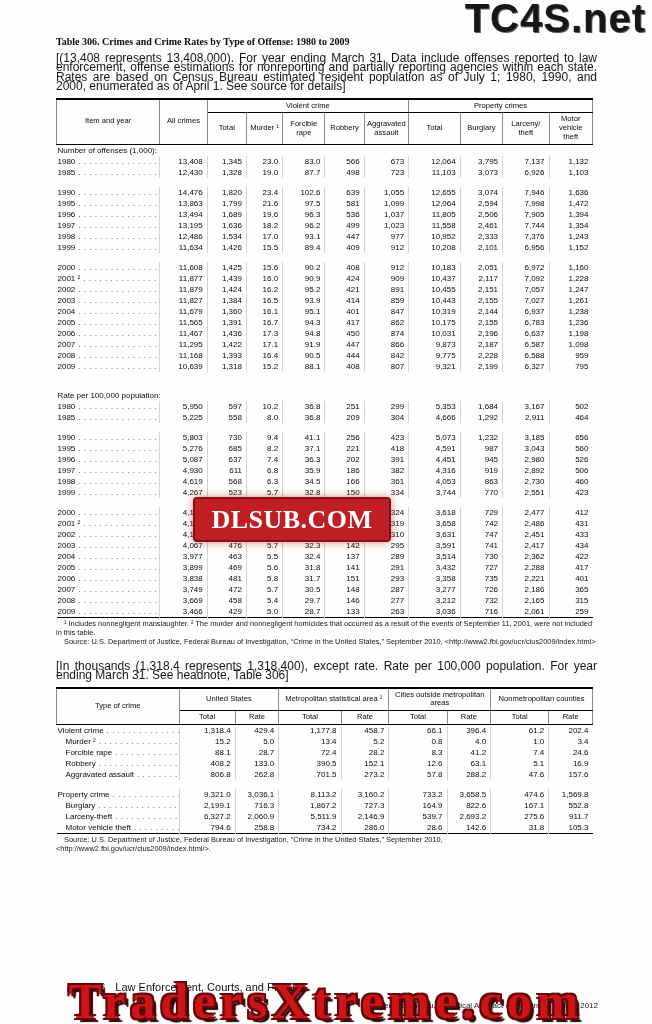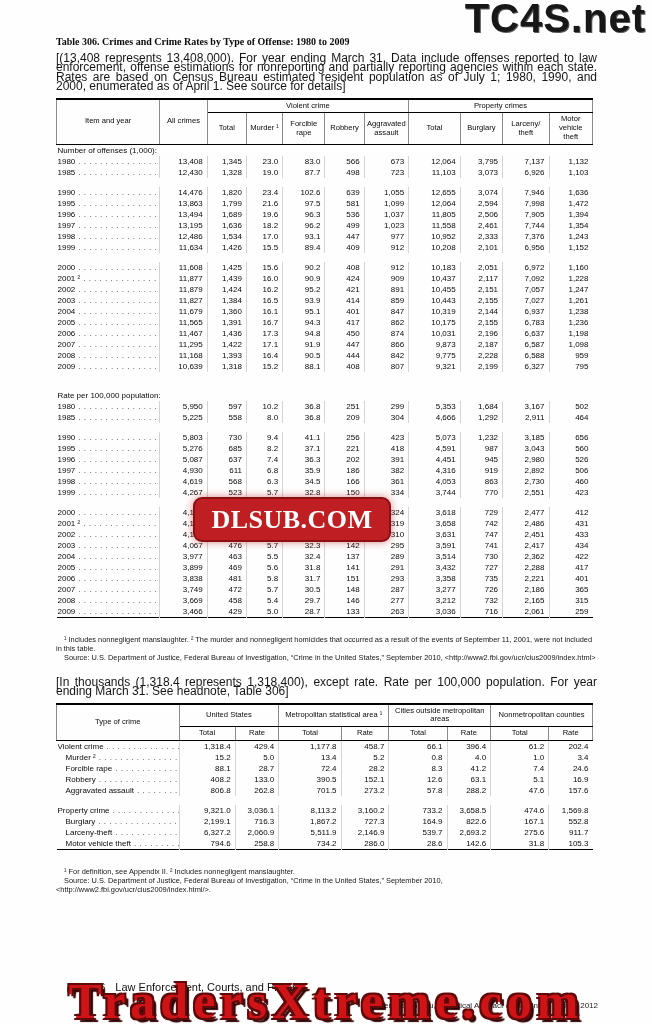--- a/index.html
+++ b/index.html
@@ -23,36 +23,36 @@
   td.lbl { padding-left:1px; }
   td.seclbl { padding-left:1px; }
   tr.gap td { height:9px; }
 
   .lw { display:flex; align-items:center; overflow:hidden; white-space:nowrap; }
   .lw span { flex:0 0 auto; }
   .lw::after { content:". . . . . . . . . . . . . . . . . . . . . . . . . . . . . . . . . . . . . . .";
                flex:1 1 0; min-width:0; overflow:hidden; margin-left:3px; color:#2e2e2e; letter-spacing:0.5px; }
   .lw.ind span { padding-left:8px; }
 
-  .fnblock { margin-top:17px; }
+  .fnblock { margin-top:1px; }
   .fn { font-size:7.4px; line-height:9px; text-indent:8px; color:#151515; }
 
   .t307-block { margin-top:16px; }
   .t307-block .tbl-title { margin-bottom:3px; }
 
   .footer-line { position:absolute; left:56px; top:981px; font-size:11px; color:#111;margin-left:31px; }
   .footer-line .sec { margin-left:10px; }
   .source-attr { position:absolute; right:54px; top:1001px; font-size:8px; color:#222; z-index:1; }
 
   
   .wm-top { position:absolute; top:-4px; right:6px; z-index:5;
             font-size:40px; font-weight:bold; letter-spacing:1px; color:#171717;
             text-shadow:1px 1px 0 #5a5a5a; }
   .wm-box { position:absolute; left:193px; top:497px; width:198px; height:45px; z-index:5;
-            background:#bf1e22; border:2px solid #891013; border-radius:9px;
+            background:#bf1e22; border:2px solid #891013; border-radius:4px;
             display:flex; align-items:center; justify-content:center;
             color:#fff; font-weight:bold; font-size:26px; letter-spacing:0.5px;
             font-family:"Liberation Serif", serif;
             box-shadow:0 0 8px rgba(191,30,34,0.55); }
   .wm-banner { position:absolute; left:0; right:0; top:972px; z-index:5; text-align:center;
                font-family:"Liberation Serif", serif; font-weight:bold; font-size:50px;
                letter-spacing:5px; color:#cf1316; white-space:nowrap;
                text-shadow:-2px -2px 0 #5f0a0a, 2px -2px 0 #5f0a0a, -2px 2px 0 #5f0a0a,
                            2px 2px 0 #5f0a0a, 4px 4px 1px #2e0303; }
 </style>
@@ -912,21 +912,20 @@
             <td class="num">286.0</td>
             <td class="num">28.6</td>
             <td class="num">142.6</td>
             <td class="num">31.8</td>
             <td class="num">105.3</td>
           </tr>
         </tbody>
     </table>
 
     <div class="fnblock">
-      <p class="fn">¹ For definition, see Appendix II. ² Includes nonnegligent manslaughter.</p>
       <p class="fn">Source: U.S. Department of Justice, Federal Bureau of Investigation, “Crime in the United States,” September 2010, &lt;http://www2.fbi.gov/ucr/cius2009/index.html/&gt;.</p>
     </div>
   </div>
 
 </div>
 
 <div class="footer-line">
   <span>196</span><span class="sec">Law Enforcement, Courts, and Prisons</span>
 </div>
 <div class="source-attr">U.S. Census Bureau, Statistical Abstract of the United States: 2012</div>

